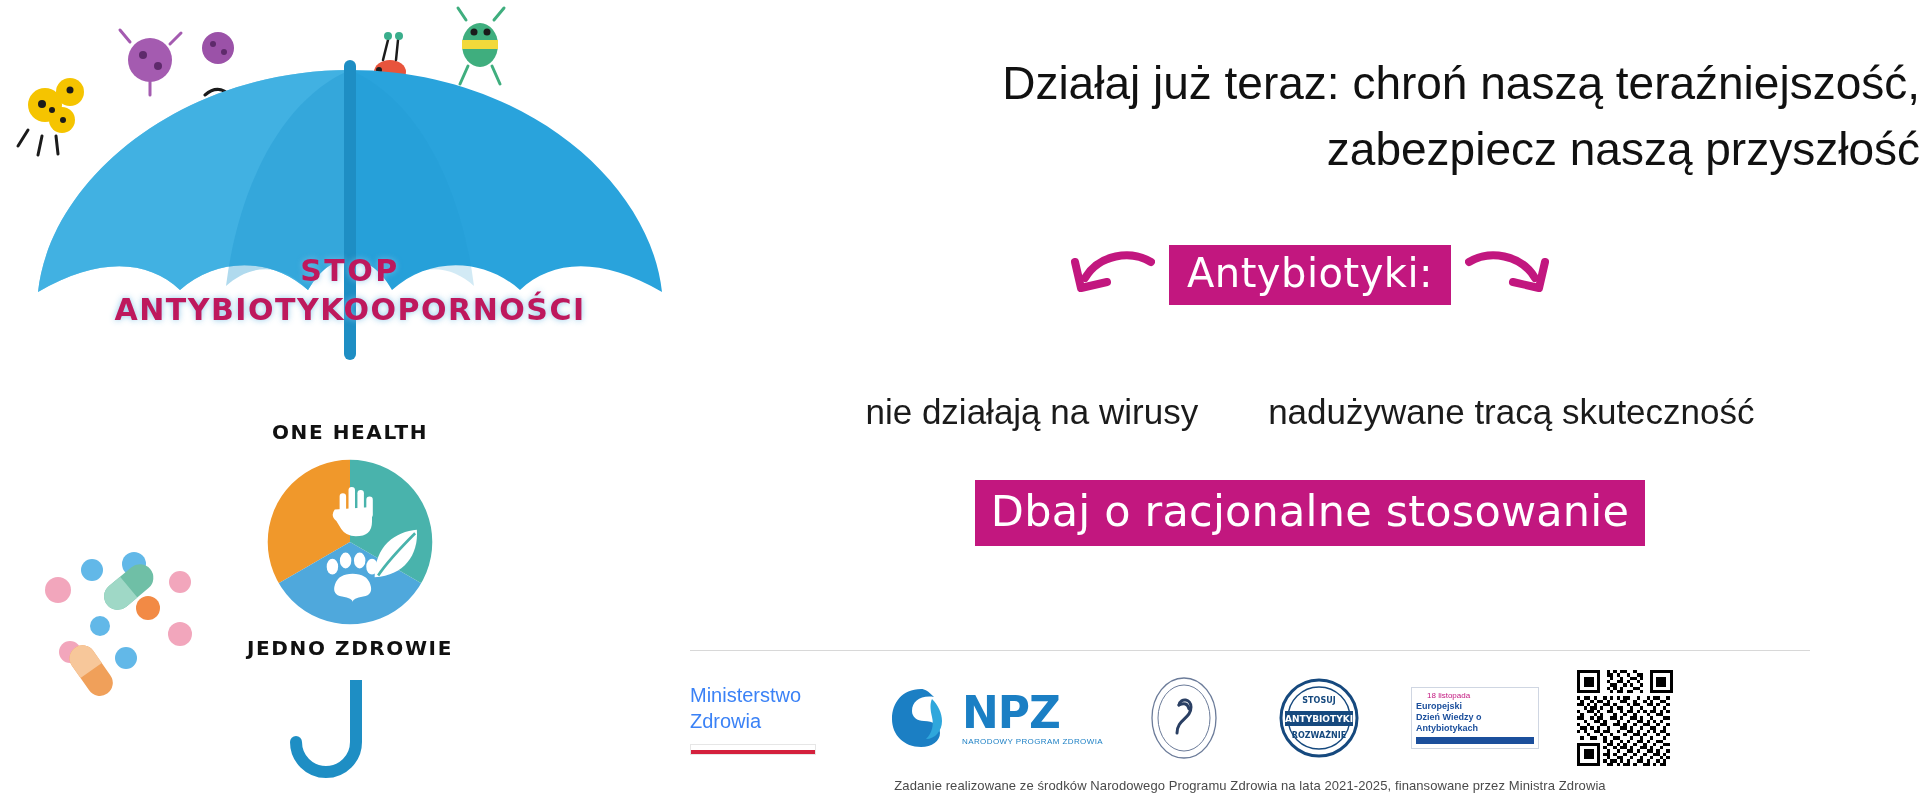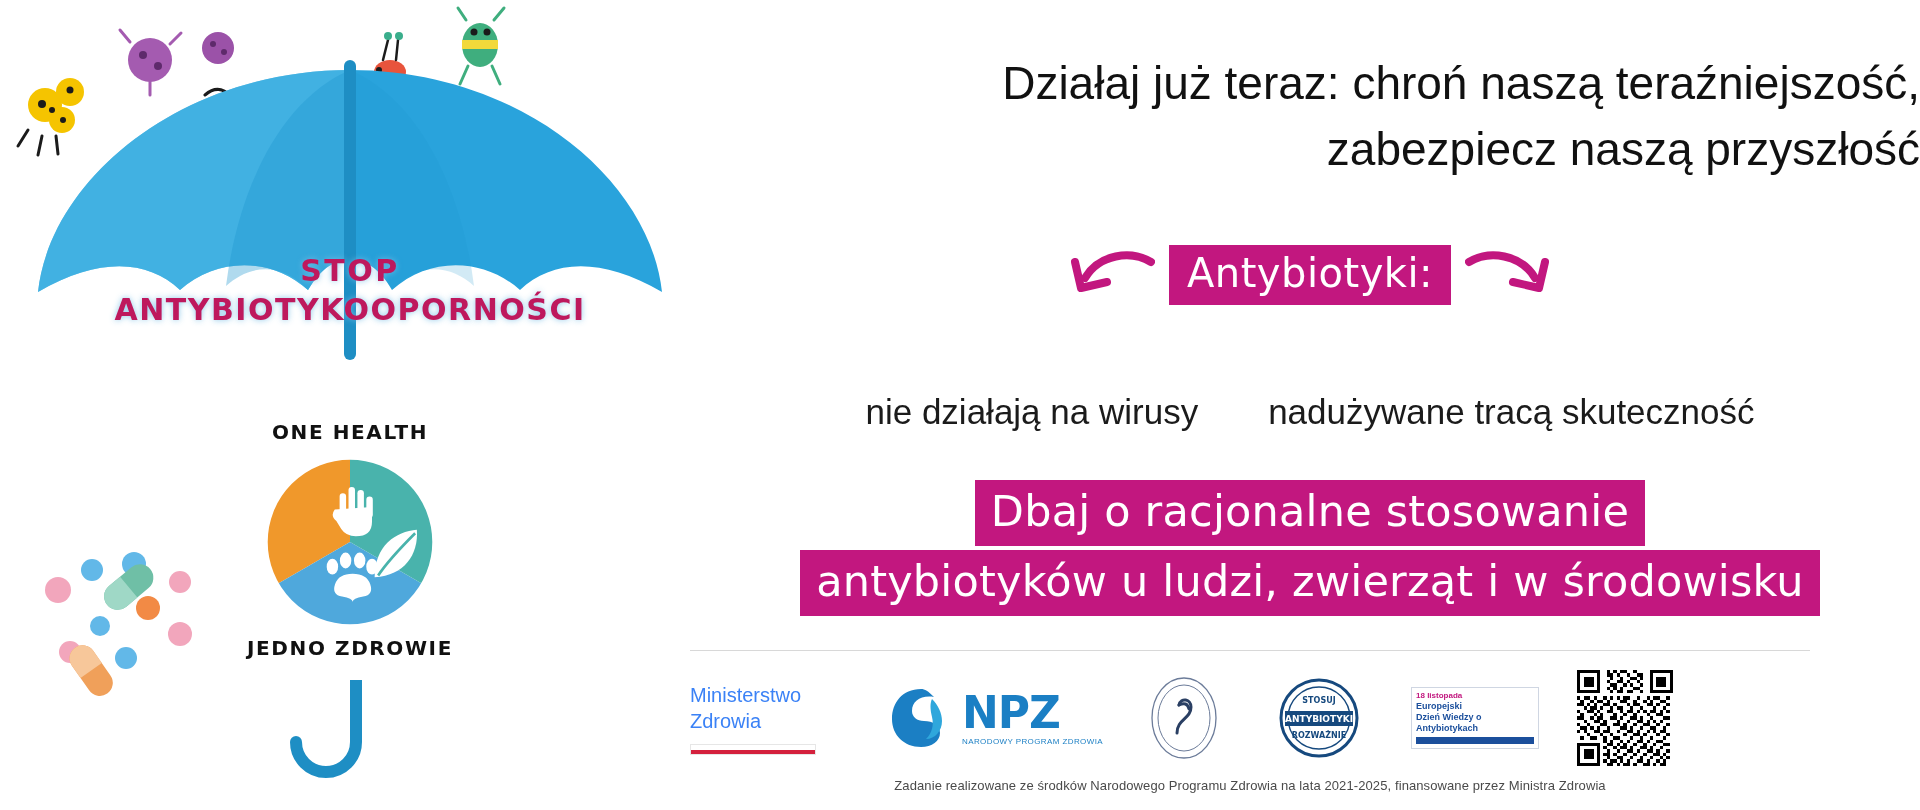--- a/index.html
+++ b/index.html
@@ -204,23 +204,24 @@
   .logo-seal, .logo-badge, .logo-eu, .logo-qr { flex: none; }
   .eu-box {
     width: 118px;
     border: 1px solid #cfd6e2;
     padding: 3px 4px 4px 4px;
     font-family: "Liberation Sans", sans-serif;
     background: #ffffff;
   }
   .eu-date {
     color: #c2177f;
-    font-weight: bold;
+    font-weight: normal;
     font-size: 8px;
     line-height: 10px;
+    margin-left: 11px;
   }
   .eu-title {
     color: #1b4f9c;
     font-weight: bold;
     font-size: 9px;
     line-height: 11px;
   }
   .eu-flagbar {
     margin-top: 3px;
     height: 7px;
@@ -380,21 +381,20 @@
       </svg>
     </div>
 
     <div class="subtitles">
       <span>nie działają na wirusy</span>
       <span>nadużywane tracą  skuteczność</span>
     </div>
 
     <div class="cta">
       <div><span class="cta-line">Dbaj o racjonalne stosowanie</span></div>
-      <div><span class="cta-line two">antybiotyków u ludzi, zwierząt i w środowisku</span></div>
     </div>
   </div>
 
   <div class="footer">
     <div class="footer-rule"></div>
 
     <div class="logo-strip">
 
       <div class="logo-mz">
         <div class="mz-l">Ministerstwo</div>

